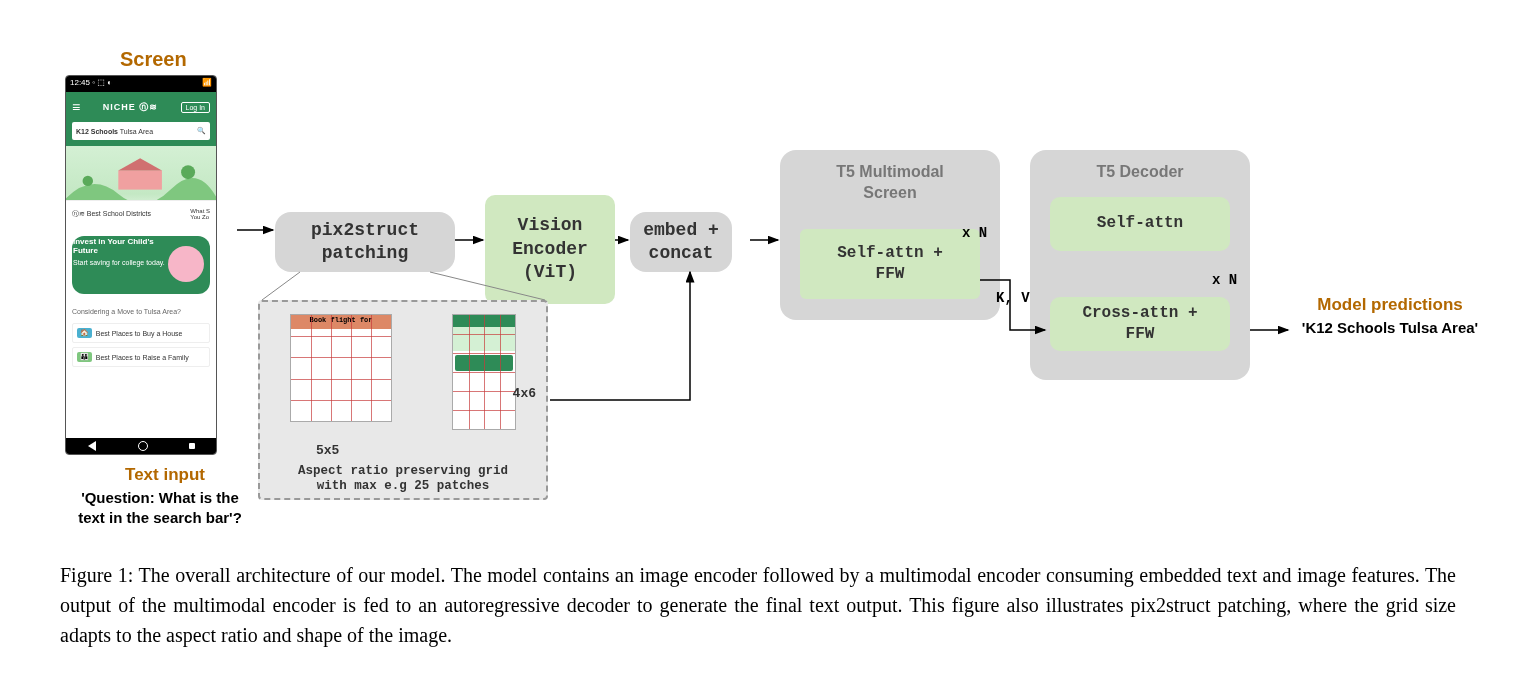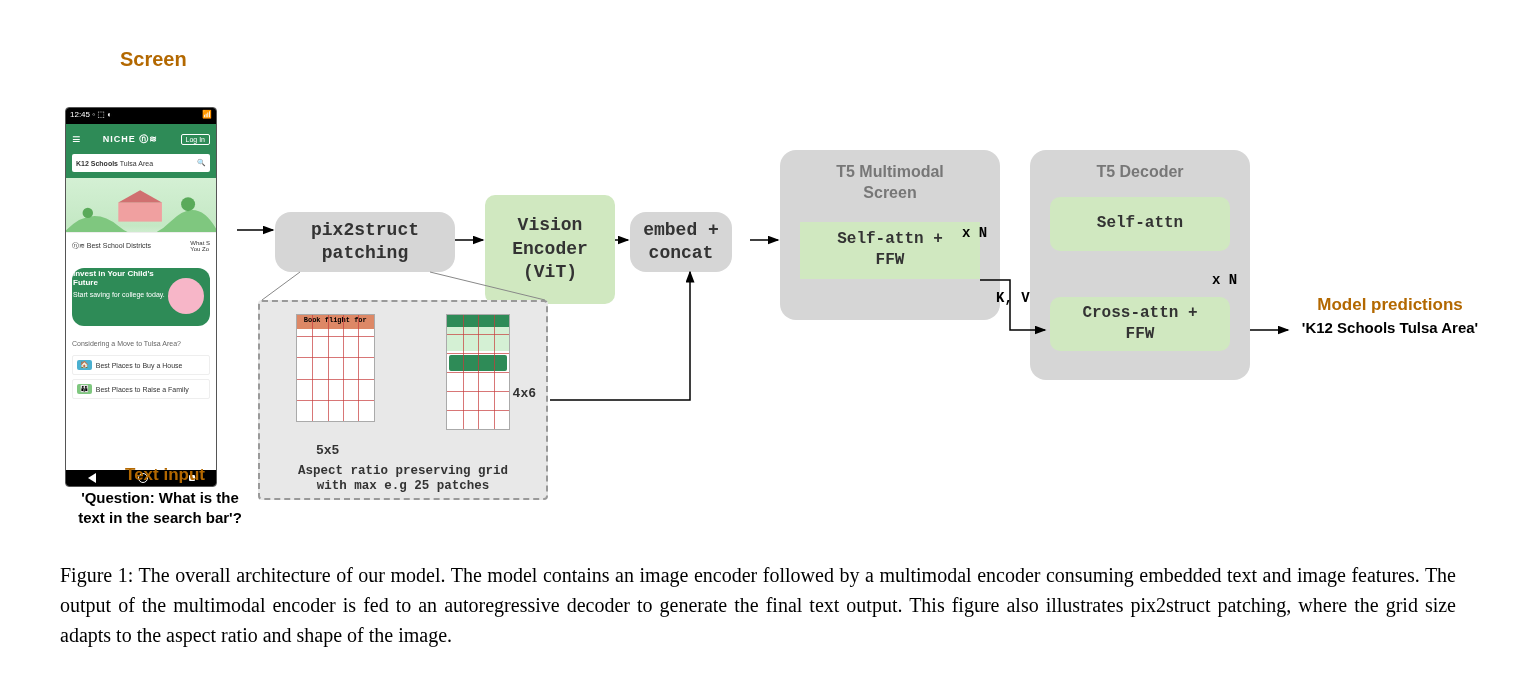--- a/index.html
+++ b/index.html
@@ -80,21 +80,20 @@
     position: absolute;
     top: 75px;
     left: 65px;
     width: 152px;
     height: 380px;
     background: #fff;
     border: 1px solid #555;
     border-radius: 4px;
     overflow: hidden;
     font-family: Arial, sans-serif;
-    margin-top: 32px;
   }
   .phone .statusbar {
     height: 16px;
     background: #000;
     color: #fff;
     font-size: 8px;
     padding: 2px 4px;
     display: flex;
     justify-content: space-between;
   }
@@ -216,21 +215,21 @@
   }
   .green-block {
     background: #d0e8c0;
     border-radius: 10px;
   }
   .block-pix2struct { top: 212px; left: 275px; width: 180px; height: 60px; }
   .block-vit { top: 195px; left: 485px; width: 130px; height: 109px; background: #d0e8c0; }
   .block-embed { top: 212px; left: 630px; width: 102px; height: 60px; }
   .block-t5enc { top: 150px; left: 780px; width: 220px; height: 170px; flex-direction: column; justify-content: flex-start; padding-top: 12px; }
   .block-t5enc .title { font-family: Verdana, sans-serif; color: #777; font-size: 16px; font-weight: bold; margin-bottom: 18px; text-align:center; }
-  .block-t5enc .inner { background: #d0e8c0; border-radius: 0; width: 180px; height: 57px; display:flex; align-items:center; justify-content:center; font-size:16px; }
+  .block-t5enc .inner { background: #d0e8c0; border-radius: 6px; width: 180px; height: 70px; display:flex; align-items:center; justify-content:center; font-size:16px;margin-top:7px; }
   .xN1 { position: absolute; top: 225px; left: 962px; font-family: 'Courier New', monospace; font-size: 14px; font-weight: bold; }
   .block-t5dec { top: 150px; left: 1030px; width: 220px; height: 230px; flex-direction: column; justify-content: flex-start; padding-top: 12px; }
   .block-t5dec .title { font-family: Verdana, sans-serif; color: #777; font-size: 16px; font-weight: bold; margin-bottom: 14px; }
   .block-t5dec .inner1, .block-t5dec .inner2 { background: #d0e8c0; border-radius: 10px; width: 180px; height: 54px; display:flex; align-items:center; justify-content:center; font-size:16px; text-align:center; }
   .block-t5dec .inner1 { margin-bottom: 46px; }
   .xN2 { position: absolute; top: 272px; left: 1212px; font-family: 'Courier New', monospace; font-size: 14px; font-weight: bold; }
   .kv-label { position: absolute; top: 290px; left: 996px; font-family: 'Courier New', monospace; font-size: 14px; font-weight:bold; }
   
   .patching-detail {
     position: absolute;
@@ -242,21 +241,21 @@
     border-radius: 4px;
     background: #e8e8e8;
     font-family: 'Courier New', monospace;
     font-size: 13px;
     color: #333;
     text-align: center;
     padding-top: 8px;
   }
   .patching-detail .thumbs { display: flex; justify-content: space-around; margin-top: 4px; }
   .patching-detail .thumb { border: 1px solid #aaa; background: #fff; position: relative; }
-  .patching-detail .thumb.a { width: 79px; height: 108px; }
+  .patching-detail .thumb.a { width: 102px; height: 108px; }
   .patching-detail .thumb.b { width: 64px; height: 116px; }
   .patching-detail .gridlines { position:absolute; inset:0; }
   .patching-detail .gridlines .h, .patching-detail .gridlines .v { position:absolute; background: rgba(200,60,60,0.7); }
   .patching-detail .gridlines .h { left:0; right:0; height:1px; }
   .patching-detail .gridlines .v { top:0; bottom:0; width:1px; }
   .patching-detail .label5 { position:absolute; bottom: 40px; left: 56px; font-weight: bold; }
   .patching-detail .label46 { position:absolute; top: 84px; right: 10px; font-weight: bold; }
   .patching-detail .desc { position:absolute; bottom: 4px; left: 0; right: 0; font-weight: bold; font-size: 12.5px; line-height:1.2; }
   
   svg.arrows { position:absolute; top:0; left:0; width:100%; height:540px; pointer-events:none; }

